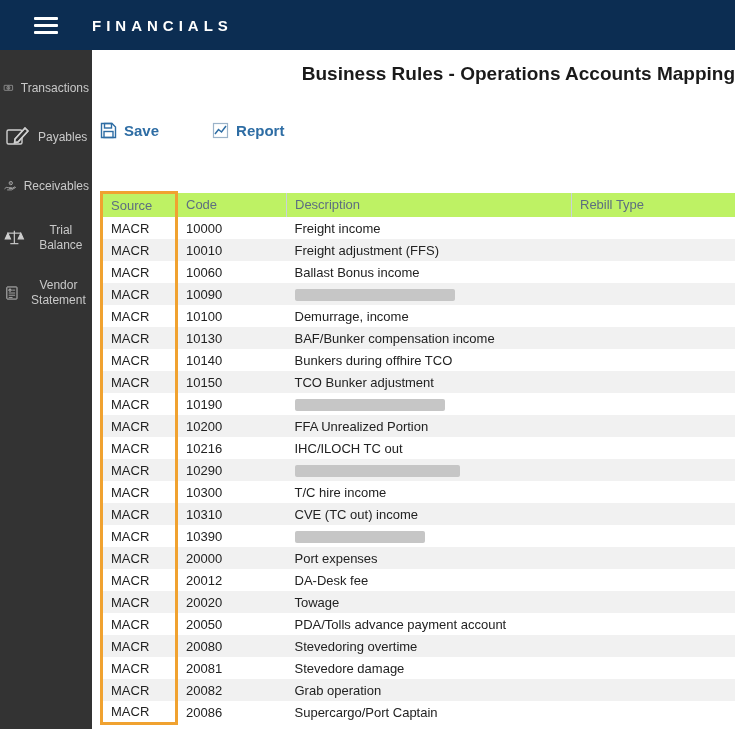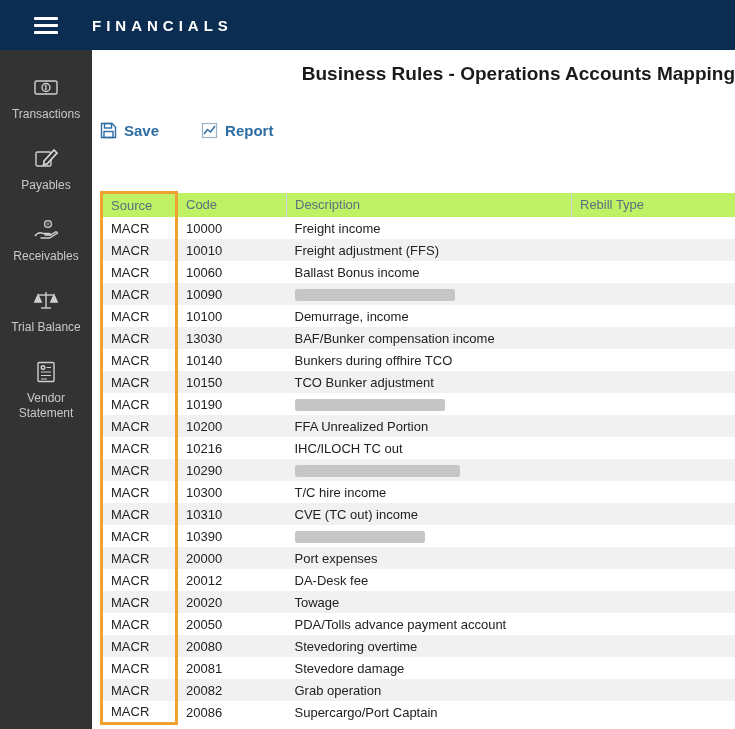--- a/index.html
+++ b/index.html
@@ -43,21 +43,21 @@
   
   .sidebar {
     width: 92px;
     background: #333333;
     color: #c9c9c9;
     padding-top: 14px;
     flex-shrink: 0;
   }
   .sidebar-item {
     display: flex;
-    flex-direction: column;
+    flex-direction: row;
     align-items: center;
     text-align: center;
     gap: 7px;
     padding: 12px 3px 13px 3px;
     font-size: 12px;
     line-height: 15px;
     cursor: pointer;
   }
   .side-icon { width: 28px; height: 24px; display: block; }
 
@@ -71,21 +71,21 @@
   .page-title {
     font-size: 19px;
     font-weight: bold;
     color: #1a1a1a;
     margin-bottom: 14px;
     text-align: right;
   }
   .toolbar {
     display: flex;
     align-items: center;
-    gap: 42px;
+    gap: 53px;
     margin-bottom: 52px;
     margin-top: 37px;
   }
   .tool-btn {
     display: flex;
     align-items: center;
     gap: 7px;
     color: #2e6da4;
     font-size: 15px;
     font-weight: bold;
@@ -272,21 +272,21 @@
     <td class="reb"></td>
   </tr>
           <tr>
     <td class="src">MACR</td>
     <td class="code">10100</td>
     <td class="desc">Demurrage, income</td>
     <td class="reb"></td>
   </tr>
           <tr class="alt">
     <td class="src">MACR</td>
-    <td class="code">13030</td>
+    <td class="code">10130</td>
     <td class="desc">BAF/Bunker compensation income</td>
     <td class="reb"></td>
   </tr>
           <tr>
     <td class="src">MACR</td>
     <td class="code">10140</td>
     <td class="desc">Bunkers during offhire TCO</td>
     <td class="reb"></td>
   </tr>
           <tr class="alt">

